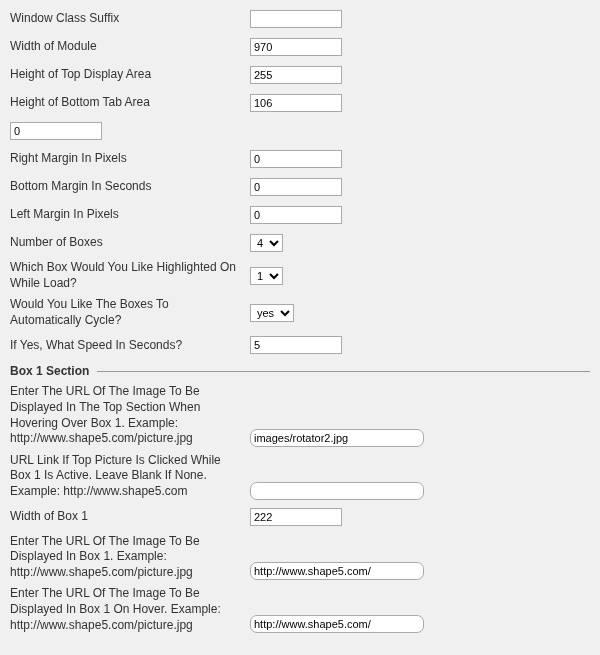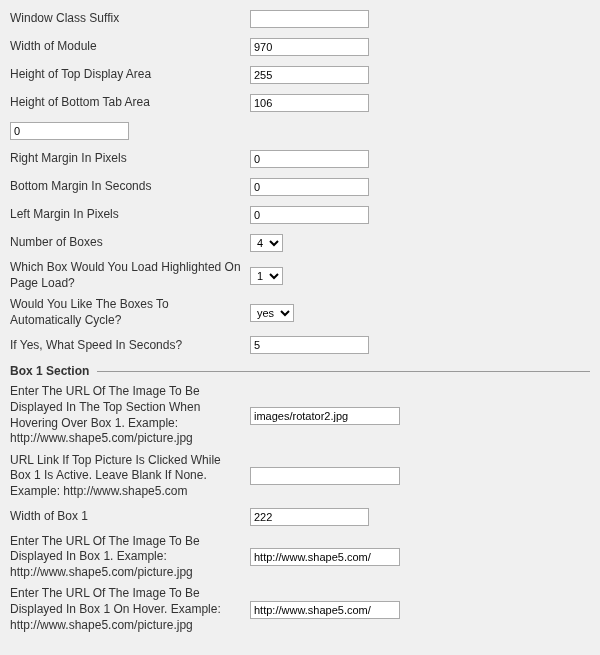--- a/index.html
+++ b/index.html
@@ -15,43 +15,44 @@
       padding: 8px 10px;
       width: 600px;
     }
     .form-row {
       display: flex;
       align-items: center;
       margin-bottom: 6px;
       min-height: 22px;
     }
     .form-row.tall {
-      align-items: center;
+      align-items: flex-end;
       margin-bottom: 6px;
     }
     .label {
       flex: 0 0 240px;
       font-size: 12px;
       color: #333;
       padding-right: 8px;
       line-height: 1.3;
     }
     .field {
       flex: 1;
     }
     input[type="text"] {
-      width: 119px;
+      width: 92px;
       height: 18px;
       border: 1px solid #aaa;
       background: #fff;
       font-size: 11px;
       padding: 1px 3px;
     }
     input[type="text"].wide {
-      width: 150px;
+      width: 174px;
+      border-radius: 7px;
     }
     select {
       height: 18px;
       border: 1px solid #aaa;
       background: #fff;
       font-size: 11px;
       padding: 0 2px;
     }
     .section-header {
       font-size: 12px;
@@ -137,21 +138,21 @@
         <option>1</option>
         <option>2</option>
         <option>3</option>
         <option>5</option>
         <option>6</option>
       </select>
     </div>
   </div>
 
   <div class="form-row">
-    <div class="label">Which Box Would You Load Highlighted On Page Load?</div>
+    <div class="label">Which Box Would You Like Highlighted On While Load?</div>
     <div class="field">
       <select>
         <option>1</option>
         <option>2</option>
         <option>3</option>
         <option>4</option>
       </select>
     </div>
   </div>
 

